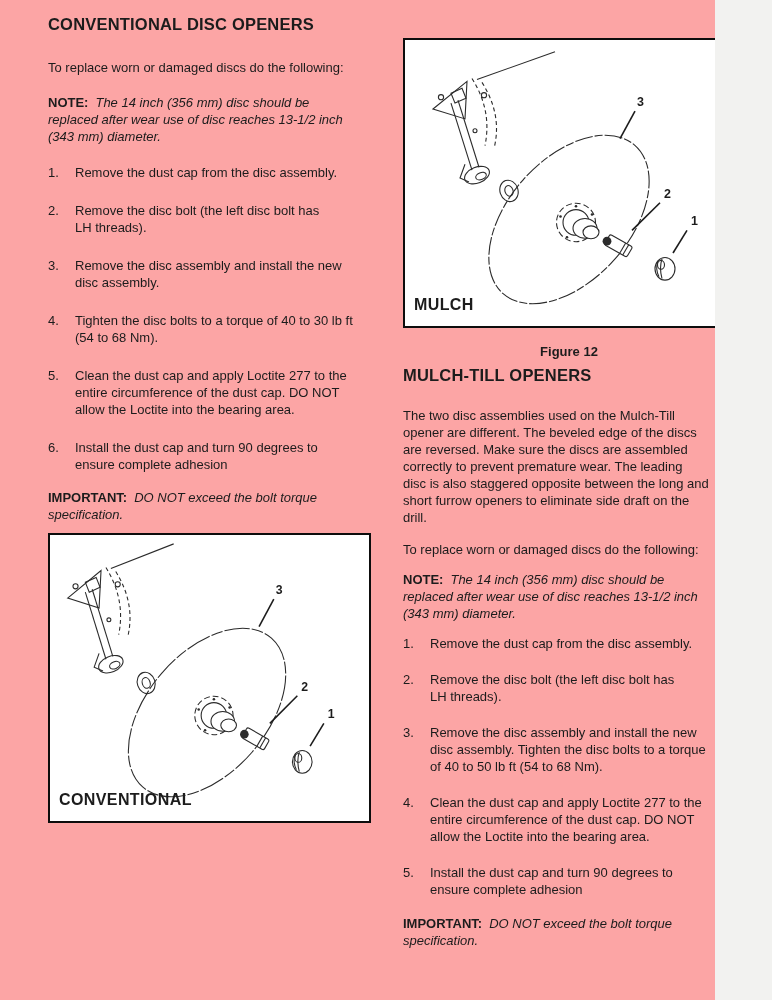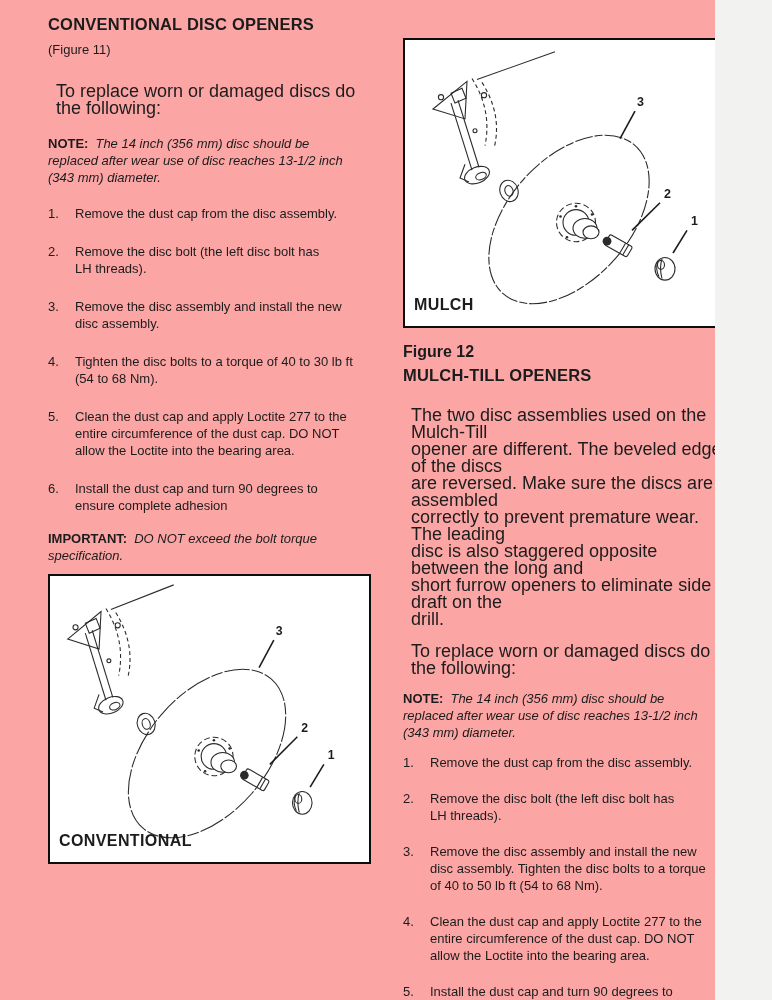--- a/index.html
+++ b/index.html
@@ -16,21 +16,21 @@
   .col{position:absolute;top:15px;}
   .col-left{left:48px;width:344px;}
   .col-right{left:403px;width:332px;}
 
   .section-heading{
     font-size:16.5px;font-weight:bold;letter-spacing:0.2px;
     margin:0;line-height:19px;
   }
   .figref{font-size:13px;line-height:16px;margin:8px 0 0 0;}
   .body-text{
-    font-size:18px;line-height:17px;margin:8px;
+    font-size:13px;line-height:17px;margin:0;
     white-space:pre-line;
   }
   .intro{margin-top:25px;}
   .note-para,.important-para{font-size:13px;line-height:17px;margin:0;}
   .para-label{font-weight:bold;padding-right:7px;font-style:normal;}
   .italic{font-style:italic;}
   .pre{white-space:pre-line;margin-top:12px;}
 
   .steps{margin:0;padding:0;list-style:none;}
   .step{display:flex;margin:21px 0 0 0;}
@@ -40,21 +40,21 @@
   .figbox{
     position:relative;background:#fff;
     border:2px solid #0d0d0d;
     box-sizing:border-box;
   }
   .figbox svg{display:block;width:100%;height:100%;}
   .figlabel{
     position:absolute;left:9px;bottom:12px;
     font-size:16px;font-weight:bold;letter-spacing:0.4px;
   }
-  .figcaption{font-size:16px;font-weight:bold;margin:0;line-height:18px;}
+  .figcaption{font-size:13px;font-weight:bold;margin:0;line-height:18px;text-align:center;}
 
   
   .col-left .note-para{margin-top:18px;}
   .col-left .steps .step:first-child{margin-top:19px;}
   .col-left .important-para{margin-top:16px;}
   .col-left .figbox{margin-top:10px;width:323px;height:290px;}
   .col-left .figcaption{margin-top:14px;margin-left:4px;}
 
   
   .col-right .figbox{margin-top:23px;width:329px;height:290px;}
@@ -69,21 +69,20 @@
 </style>
 </head>
 <body>
 
 <div class="page">
 
   <div class="col col-left">
 
     <h2 class="section-heading">CONVENTIONAL DISC OPENERS</h2>
 
-    <p class="figref">(Figure 11)</p>
 
     <p class="body-text intro">To replace worn or damaged discs do the following:</p>
 
     <p class="note-para">
       <b class="para-label">NOTE:</b><span class="pre italic">The 14 inch (356 mm) disc should be
 replaced after wear use of disc reaches 13-1/2 inch
 (343 mm) diameter.</span>
     </p>
 
     <ol class="steps">

